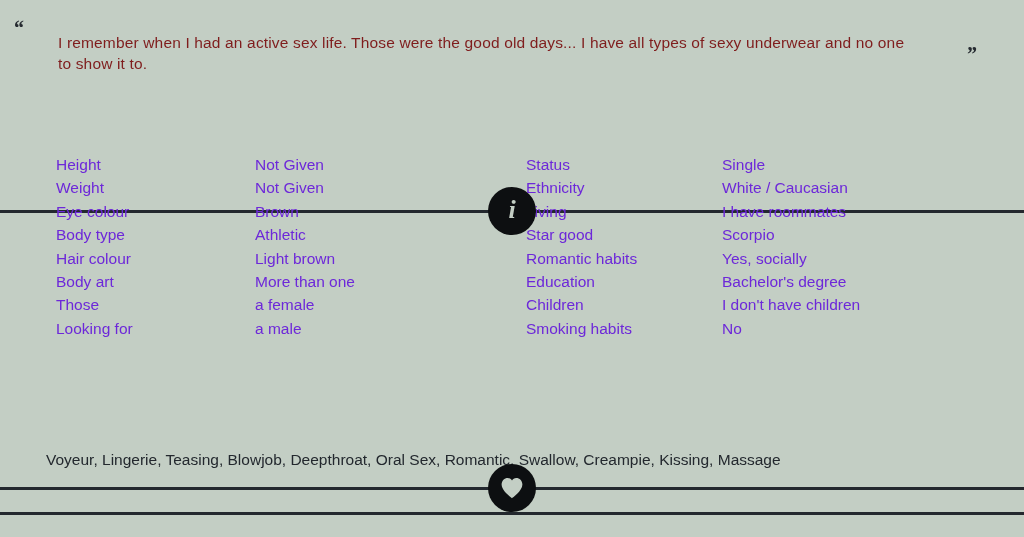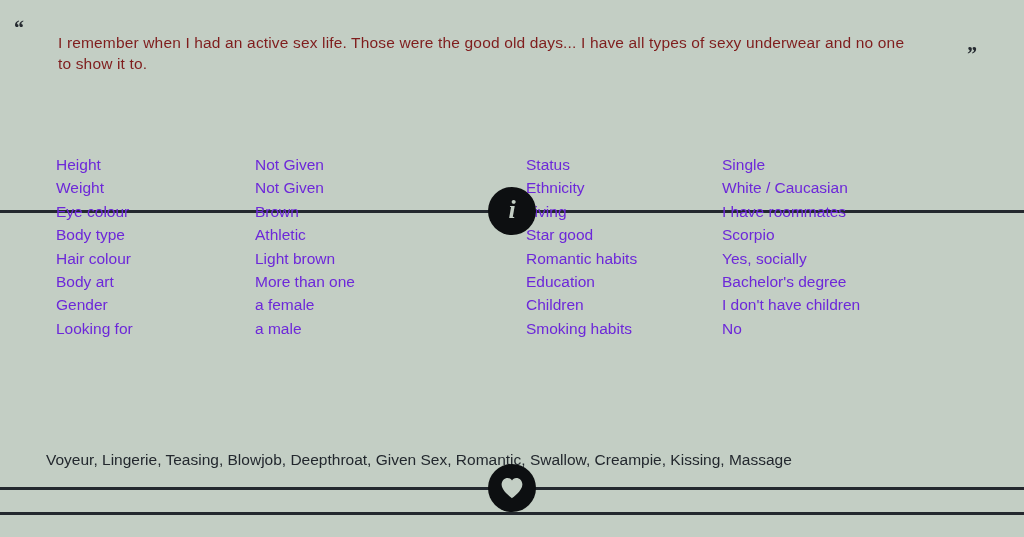--- a/index.html
+++ b/index.html
@@ -227,21 +227,21 @@
         </div>
         <div class="detail-row">
           <span class="detail-label">Hair colour</span>
           <span class="detail-value">Light brown</span>
         </div>
         <div class="detail-row">
           <span class="detail-label">Body art</span>
           <span class="detail-value">More than one</span>
         </div>
         <div class="detail-row">
-          <span class="detail-label">Gender</span>
+          <span class="detail-label">Those</span>
           <span class="detail-value">a female</span>
         </div>
         <div class="detail-row">
           <span class="detail-label">Looking for</span>
           <span class="detail-value">a male</span>
         </div>
       </div>
 
       <div class="detail-group right">
         <div class="detail-row">
@@ -286,19 +286,19 @@
     <div class="medallion">
       <span class="glyph">
         <svg width="26" height="24" viewBox="0 0 26 24" aria-hidden="true">
           <path d="M13 22.2 C13 22.2 2.6 15.1 2.6 8.6 C2.6 4.7 5.5 2.0 8.7 2.0 C10.7 2.0 12.2 3.1 13 4.5 C13.8 3.1 15.3 2.0 17.3 2.0 C20.5 2.0 23.4 4.7 23.4 8.6 C23.4 15.1 13 22.2 13 22.2 Z" fill="#c3cec4"></path>
         </svg>
       </span>
     </div>
   </div>
 
   <section class="interests-section">
-    <p class="interests-text">Voyeur, Lingerie, Teasing, Blowjob, Deepthroat, Given Sex, Romantic, Swallow, Creampie, Kissing, Massage</p>
+    <p class="interests-text">Voyeur, Lingerie, Teasing, Blowjob, Deepthroat, Oral Sex, Romantic, Swallow, Creampie, Kissing, Massage</p>
   </section>
 
   <div class="footer-rule"></div>
   <div class="footer-area"></div>
 
 </div>
 
 </body></html>

